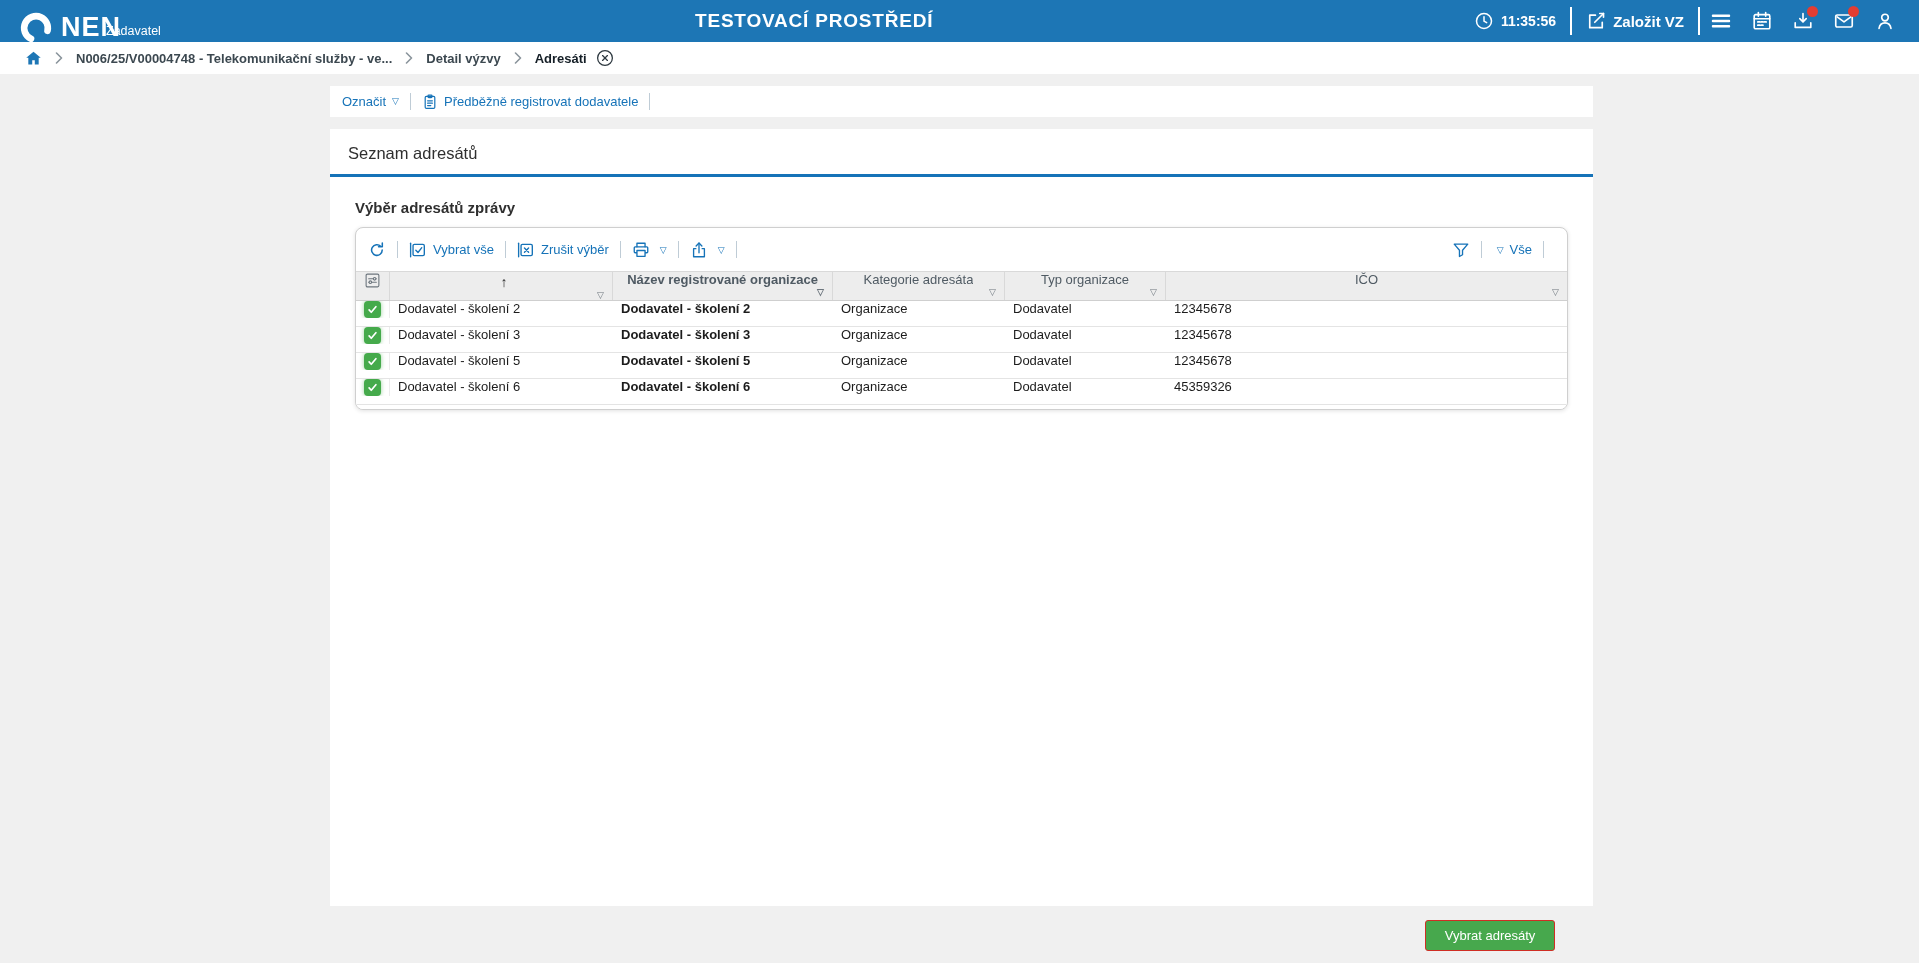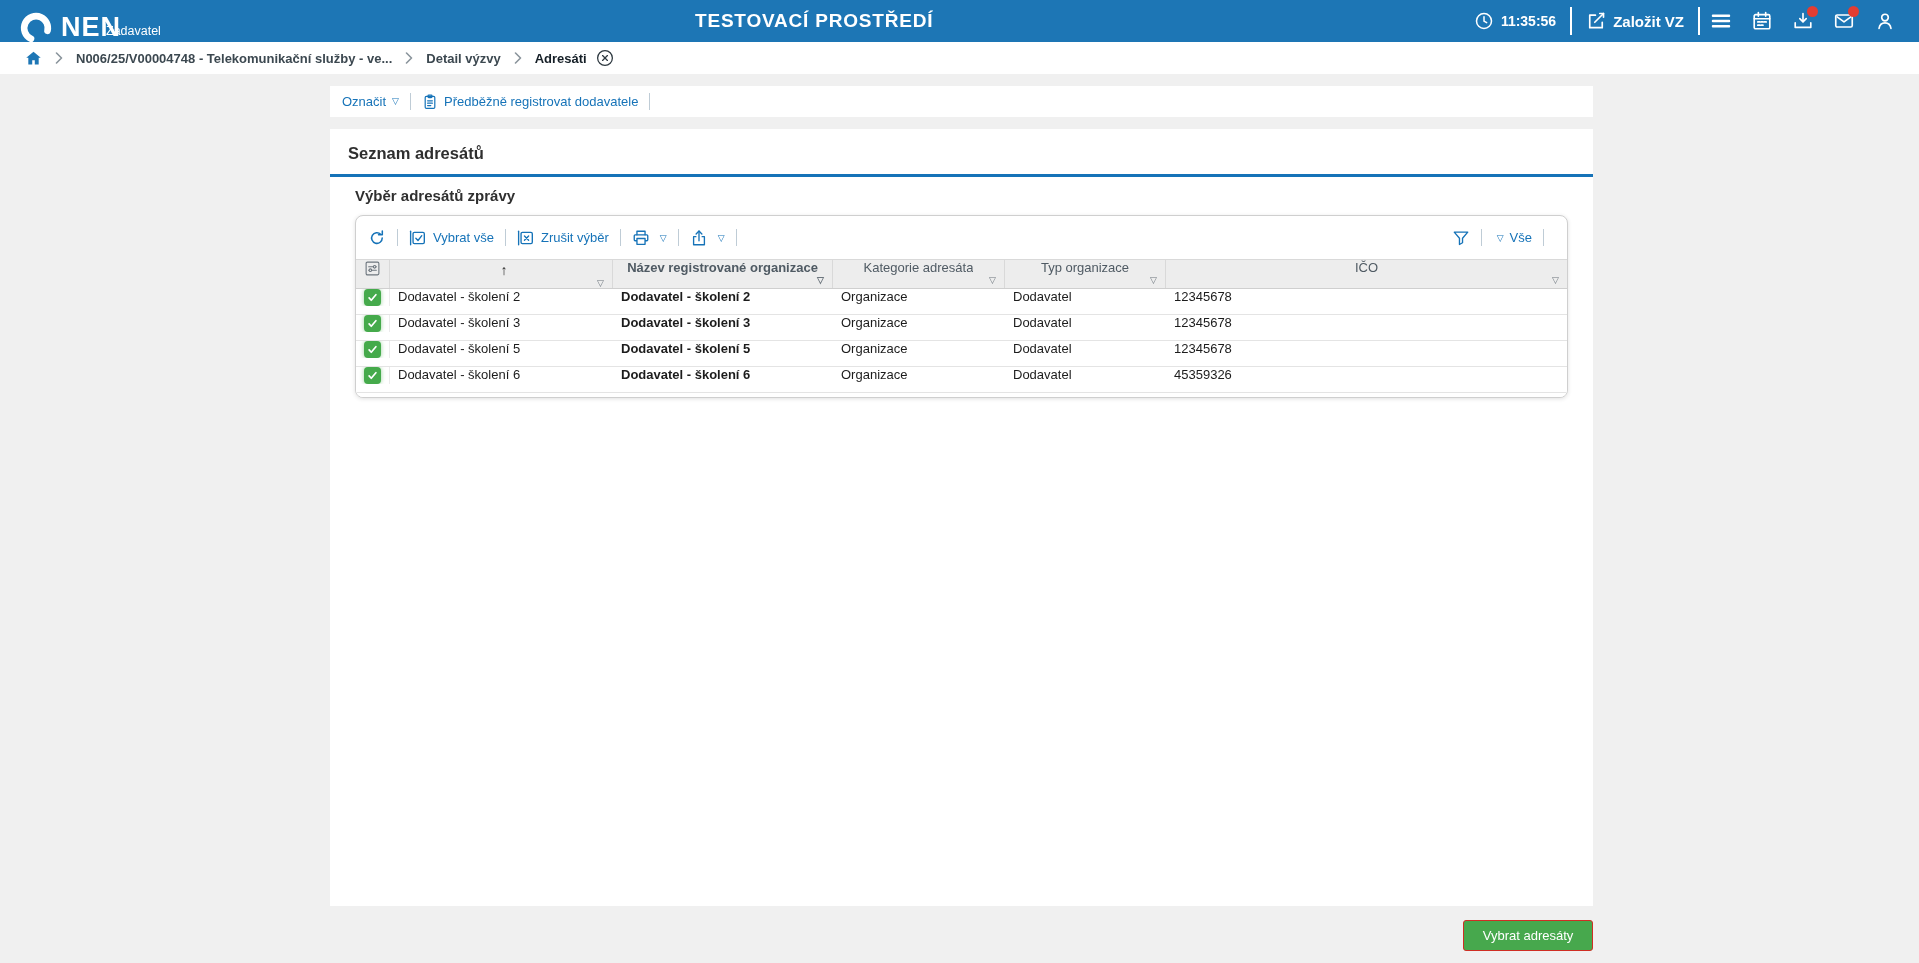--- a/index.html
+++ b/index.html
@@ -36,23 +36,23 @@
 
   
   .action-strip { position:absolute; left:330px; top:86px; width:1263px; height:31px; background:#fff; display:flex; align-items:center; padding-left:12px; color:#1673b8; font-size:13px; }
   .as-link { display:flex; align-items:center; gap:6px; cursor:pointer; }
   .tri-down { font-size:9px; line-height:1; }
   .v-div { width:1px; height:17px; background:#bfccd6; margin:0 11px; }
   .as-icon svg { width:16px; height:16px; display:block; }
 
   
   .panel { position:absolute; left:330px; top:129px; width:1263px; height:777px; background:#fff; }
-  .panel-title { font-size:16.5px; font-weight:bold; color:#2f2f2f; padding:15px 0 0 18px; }
+  .panel-title { font-size:16.5px; font-weight:normal; color:#2f2f2f; padding:15px 0 0 18px; }
   .panel-title-rule { margin-top:11px; height:3px; background:#1673b8; width:100%; }
-  .panel-subtitle { font-size:15px; font-weight:bold; color:#2f2f2f; margin:10px 0 0 25px; }
+  .panel-subtitle { font-size:15px; font-weight:bold; color:#2f2f2f; margin:22px 0 0 25px; }
 
   
   .table-card { position:relative; margin:11px 25px 0 25px; width:1213px; border:1px solid #cfcfcf; border-radius:8px; background:#fff; box-shadow:0 1px 4px rgba(0,0,0,0.12); overflow:hidden; }
   .tc-toolbar { height:43px; display:flex; align-items:center; padding:0 12px; color:#1673b8; font-size:13px; }
   .tc-left { display:flex; align-items:center; }
   .tc-right { margin-left:auto; display:flex; align-items:center; }
   .tc-btn { display:flex; align-items:center; gap:6px; cursor:pointer; }
   .tc-btn svg { width:18px; height:18px; display:block; }
   .tc-tri { font-size:9px; margin-left:4px; }
 
@@ -75,21 +75,21 @@
 
   .trow { display:flex; height:26px; align-items:flex-start; border-bottom:1px solid #e4e4e4; font-size:13px; color:#1c1c1c; background:#fff; cursor:pointer; }
   .trow:last-child { border-bottom:none; }
   .td { display:flex; align-items:center; padding:0 8px; overflow:hidden; white-space:nowrap; }
   .td.col0 { justify-content:center; padding:0; border-right:1px solid #ececec; }
   .checkbox-on { width:17px; height:17px; border-radius:4px; background:#45aa4b; box-shadow:0 0 4px rgba(69,170,75,0.55); display:flex; align-items:center; justify-content:center; }
   .checkbox-on svg { width:13px; height:13px; display:block; }
   .table-bottom-pad { height:4px; background:#fff; }
 
   
-  .select-btn { position:absolute; left:1463px; top:920px; width:130px; height:31px; background:#47a84d; border:1px solid #cf2e24; border-radius:3px; color:#fff; font-size:13px; font-family:"Liberation Sans",sans-serif; display:flex; align-items:center; justify-content:center; cursor:pointer; }
+  .select-btn { position:absolute; left:1425px; top:920px; width:130px; height:31px; background:#47a84d; border:1px solid #cf2e24; border-radius:3px; color:#fff; font-size:13px; font-family:"Liberation Sans",sans-serif; display:flex; align-items:center; justify-content:center; cursor:pointer; }
 
   svg { stroke-linecap:round; stroke-linejoin:round; }
 </style>
 </head>
 <body>
 
 <div class="page">
 
   <div class="topbar">
     <div class="logo-wrap">

